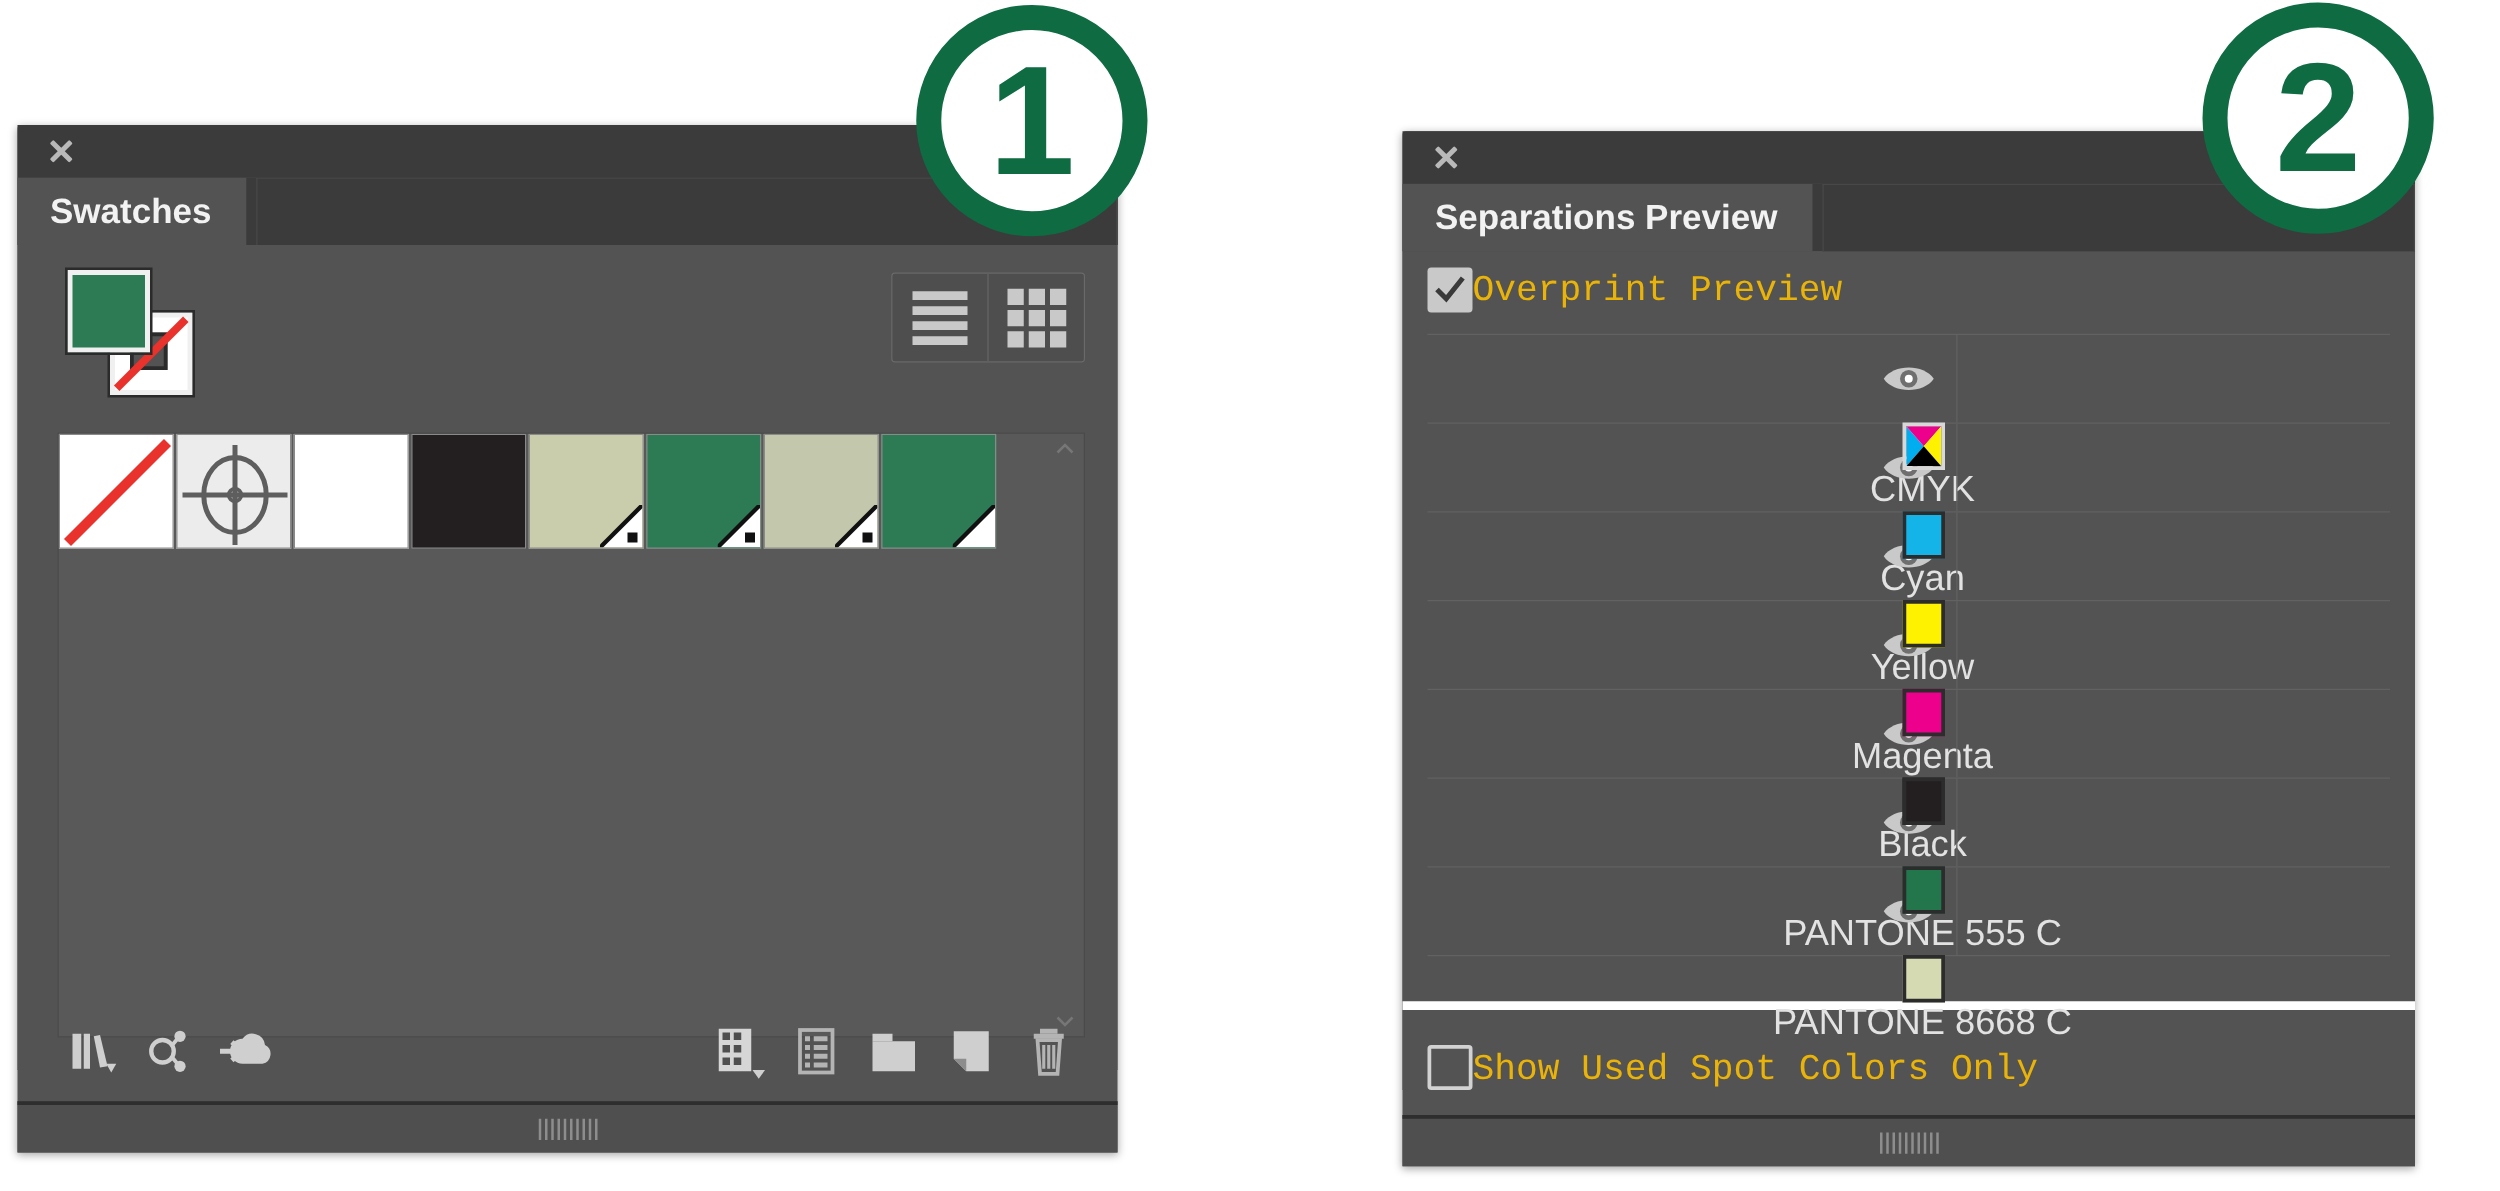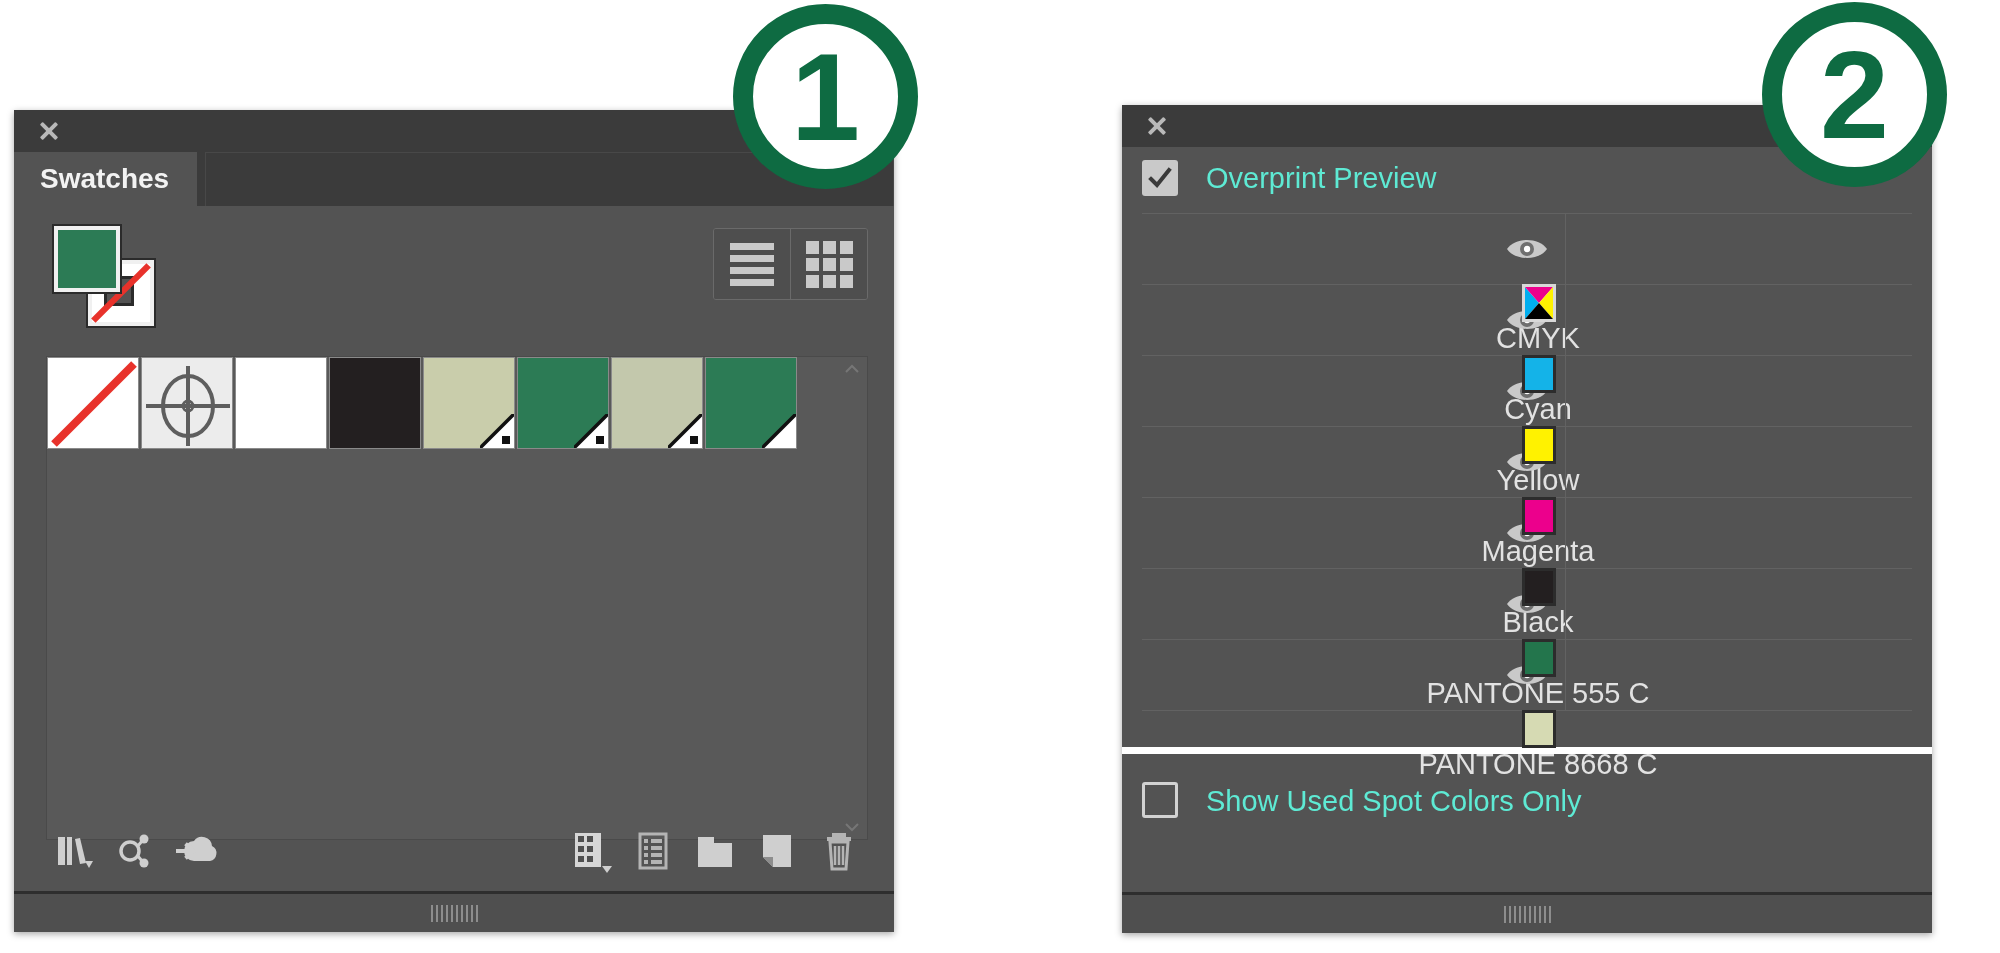--- a/index.html
+++ b/index.html
@@ -74,21 +74,21 @@
     background: #3b3b3b;
     margin-left: 8px;
     border: 1px solid #484848;
     border-bottom: none;
     box-sizing: border-box;
   }
 
   
   #swatches-panel {
     left: 14px;
-    top: 110px;
+    top: 100px;
     width: 880px;
     height: 822px;
     border-radius: 3px 3px 0 0;
   }
   .sw-body {
     position: relative;
     height: 660px;
     background: #535353;
   }
   .fillstroke {
@@ -258,24 +258,25 @@
     align-items: center;
     justify-content: center;
   }
   .chk.checked { background: #c9c9c9; border-radius: 3px; }
   .chk.unchecked {
     background: #535353;
     border: 3px solid #d2d2d2;
     border-radius: 3px;
   }
   .chk-label {
-    margin-left: 28px;
-    color: #5eead4;
+    margin-left: 0;
+    color: #eab308;
     font-size: 29px;
     white-space: nowrap;
+    font-family: Liberation Mono, monospace;
   }
 
   .sep-list {
     margin: 4px 20px 0 20px;
     border-top: 1px solid #626262;
   }
   .sep-row {
     display: flex;
     align-items: center;
     height: 70px;
@@ -540,20 +541,26 @@
       </span>
     </div>
   </div>
 
   <div class="panel" id="sep-panel">
 
     <div class="panel-titlebar">
       <div class="close-x"></div>
     </div>
 
+    <div class="tabbar">
+      <div class="tab-active">
+        <span>Separations Preview</span>
+      </div>
+      <div class="tab-empty"></div>
+    </div>
 
     <div class="sep-body">
 
       <div class="overprint-row">
         <span class="chk checked">
           <svg width="26" height="26" viewBox="0 0 26 26">
             <path d="M4 14 L10 20 L22 5" fill="none" stroke="#3a3a3a" stroke-width="4" stroke-linecap="square"></path>
           </svg>
         </span>
         <span class="chk-label">Overprint Preview</span>

